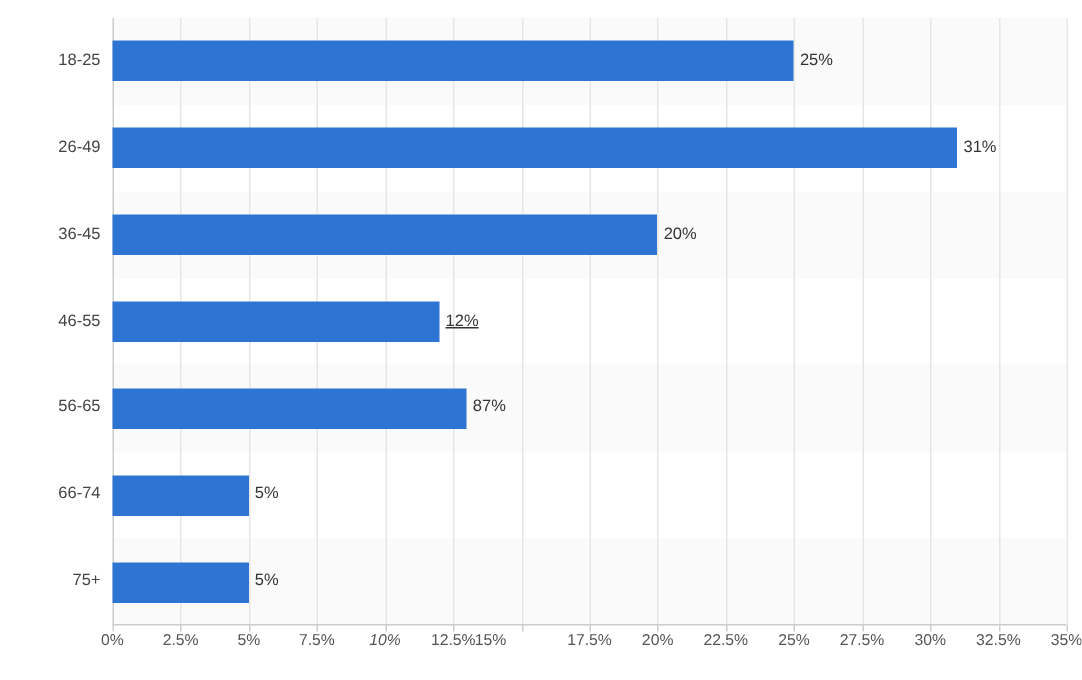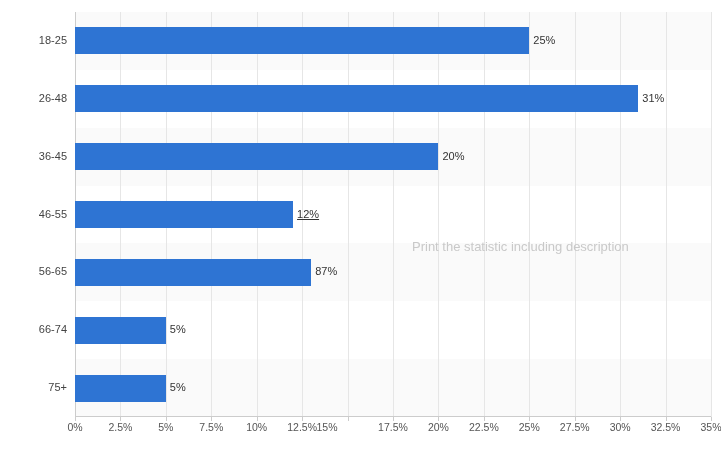--- a/index.html
+++ b/index.html
@@ -135,29 +135,28 @@
       <div class="gridline" style="left: 545px;"></div>
       <div class="gridline" style="left: 591px;"></div>
       <div class="gridline" style="left: 636px;"></div>
     </div>
 
   <div id="axis-left"></div>
   <div id="axis-bottom"></div>
 
 
   <div id="watermark">
-    <div>Print the statistic including description</div>
   </div>
 
 <div class="bar" style="left: 75px; top: 27.4286px; width: 454.286px; height: 27px; background: rgb(46, 116, 211);"></div>
     <div class="bar-label" style="left: 533.286px; top: 33.9286px;">25%</div>
     <div class="cat-label" style="left: 7px; top: 33.9286px;">18-25</div>
     <div class="bar" style="left: 75px; top: 85.2857px; width: 563.314px; height: 27px; background: rgb(46, 116, 211);"></div>
     <div class="bar-label" style="left: 642.314px; top: 91.7857px;">31%</div>
-    <div class="cat-label" style="left: 7px; top: 91.7857px;">26-48</div>
+    <div class="cat-label" style="left: 7px; top: 91.7857px;">26-49</div>
     <div class="bar" style="left: 75px; top: 143.143px; width: 363.429px; height: 27px; background: rgb(46, 116, 211);"></div>
     <div class="bar-label" style="left: 442.429px; top: 149.643px;">20%</div>
     <div class="cat-label" style="left: 7px; top: 149.643px;">36-45</div>
     <div class="bar" style="left: 75px; top: 201px; width: 218.057px; height: 27px; background: rgb(46, 116, 211);"></div>
     <div class="bar-label" style="left: 297.057px; top: 207.5px; text-decoration: underline;">12%</div>
     <div class="cat-label" style="left: 7px; top: 207.5px;">46-55</div>
     <div class="bar" style="left: 75px; top: 258.857px; width: 236.229px; height: 27px; background: rgb(46, 116, 211);"></div>
     <div class="bar-label" style="left: 315.229px; top: 265.357px;">87%</div>
     <div class="cat-label" style="left: 7px; top: 265.357px;">56-65</div>
     <div class="bar" style="left: 75px; top: 316.714px; width: 90.8571px; height: 27px; background: rgb(46, 116, 211);"></div>
@@ -168,21 +167,21 @@
     <div class="cat-label" style="left: 7px; top: 381.071px;">75+</div>
     <div class="tick-mark" style="left: 75px;"></div>
     <div class="x-tick-label" style="left: 75px;">0%</div>
     <div class="tick-mark" style="left: 120px;"></div>
     <div class="x-tick-label" style="left: 120.429px;">2.5%</div>
     <div class="tick-mark" style="left: 166px;"></div>
     <div class="x-tick-label" style="left: 165.857px;">5%</div>
     <div class="tick-mark" style="left: 211px;"></div>
     <div class="x-tick-label" style="left: 211.286px;">7.5%</div>
     <div class="tick-mark" style="left: 257px;"></div>
-    <div class="x-tick-label" style="left: 256.714px;">10%</div>
+    <div class="x-tick-label" style="left: 256.714px; font-style: italic;">10%</div>
     <div class="tick-mark" style="left: 302px;"></div>
     <div class="x-tick-label" style="left: 302.143px;">12.5%</div>
     <div class="tick-mark" style="left: 348px;"></div>
     <div class="x-tick-label" style="left: 327px;">15%</div>
     <div class="tick-mark" style="left: 393px;"></div>
     <div class="x-tick-label" style="left: 393px;">17.5%</div>
     <div class="tick-mark" style="left: 438px;"></div>
     <div class="x-tick-label" style="left: 438.429px;">20%</div>
     <div class="tick-mark" style="left: 484px;"></div>
     <div class="x-tick-label" style="left: 483.857px;">22.5%</div>

